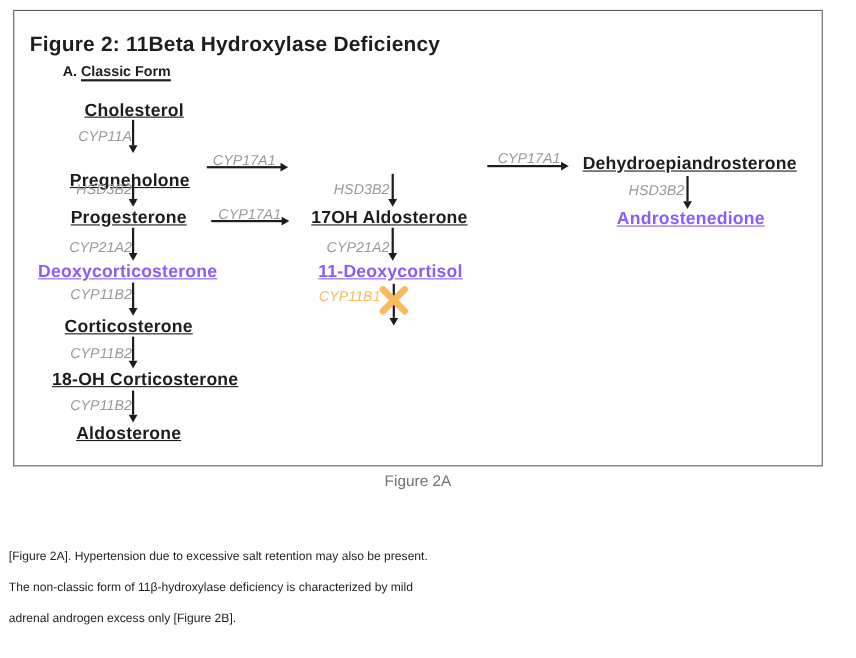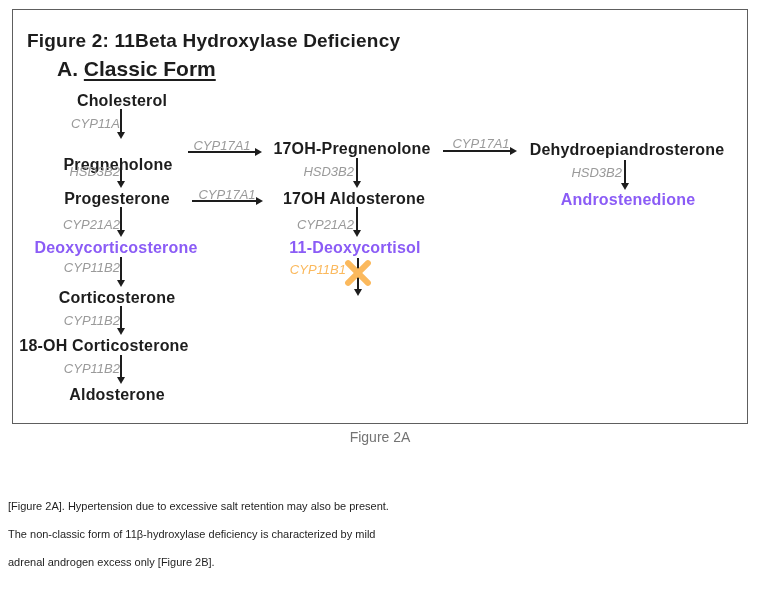--- a/index.html
+++ b/index.html
@@ -25,38 +25,39 @@
     left: 27px; top: 30px;
     font-size: 19px;
     font-weight: 700;
     letter-spacing: .2px;
     white-space: nowrap;
     color: #1d1d1d;
   }
   .fig-subtitle {
     position: absolute;
     left: 57px; top: 57px;
-    font-size: 21px;
+    font-size: 13px;
     font-weight: 700;
     white-space: nowrap;
     color: #1d1d1d;
   }
   .fig-subtitle .u {
     text-decoration: underline;
     text-underline-offset: 3px;
     text-decoration-thickness: 2px;
   }
   .compound {
     position: absolute;
     transform: translateX(-50%);
     font-size: 16px;
     font-weight: 700;
     letter-spacing: .2px;
     white-space: nowrap;
     color: #1d1d1d;
+    text-decoration: underline;
   }
   .compound.orange { color: #8b5cf6; }
   .enzyme {
     position: absolute;
     font-size: 13px;
     font-style: italic;
     color: #9a9a9a;
     white-space: nowrap;
     text-align: center;
   }
@@ -113,24 +114,23 @@
   <div class="figure-box"></div>
 
   <div class="fig-title">Figure 2: 11Beta Hydroxylase Deficiency</div>
   <div class="fig-subtitle"><span>A. </span><span class="u">Classic Form</span></div>
 
   <div class="compound" style="left:122px;top:92px">Cholesterol</div>
   <div class="compound" style="left:118px;top:156px">Pregnenolone</div>
   <div class="compound" style="left:117px;top:190px">Progesterone</div>
   <div class="compound orange" style="left:116px;top:239px">Deoxycorticosterone</div>
   <div class="compound" style="left:117px;top:289px">Corticosterone</div>
-  <div class="compound" style="left:104px;top:337px">18-OH Corticosterone</div>
+  <div class="compound" style="left:132px;top:337px">18-OH Corticosterone</div>
   <div class="compound" style="left:117px;top:386px">Aldosterone</div>
 
-  <div class="compound" style="left:352px;top:140px">17OH-Pregnenolone</div>
   <div class="compound" style="left:354px;top:190px">17OH Aldosterone</div>
   <div class="compound orange" style="left:355px;top:239px">11-Deoxycortisol</div>
 
   <div class="compound" style="left:627px;top:141px">Dehydroepiandrosterone</div>
   <div class="compound orange" style="left:628px;top:191px">Androstenedione</div>
 
   <div class="enzyme" style="right:658px;top:116px">CYP11A</div>
   <div class="enzyme" style="right:658px;top:164px">HSD3B2</div>
   <div class="enzyme" style="right:658px;top:217px">CYP21A2</div>
   <div class="enzyme" style="right:658px;top:260px">CYP11B2</div>

